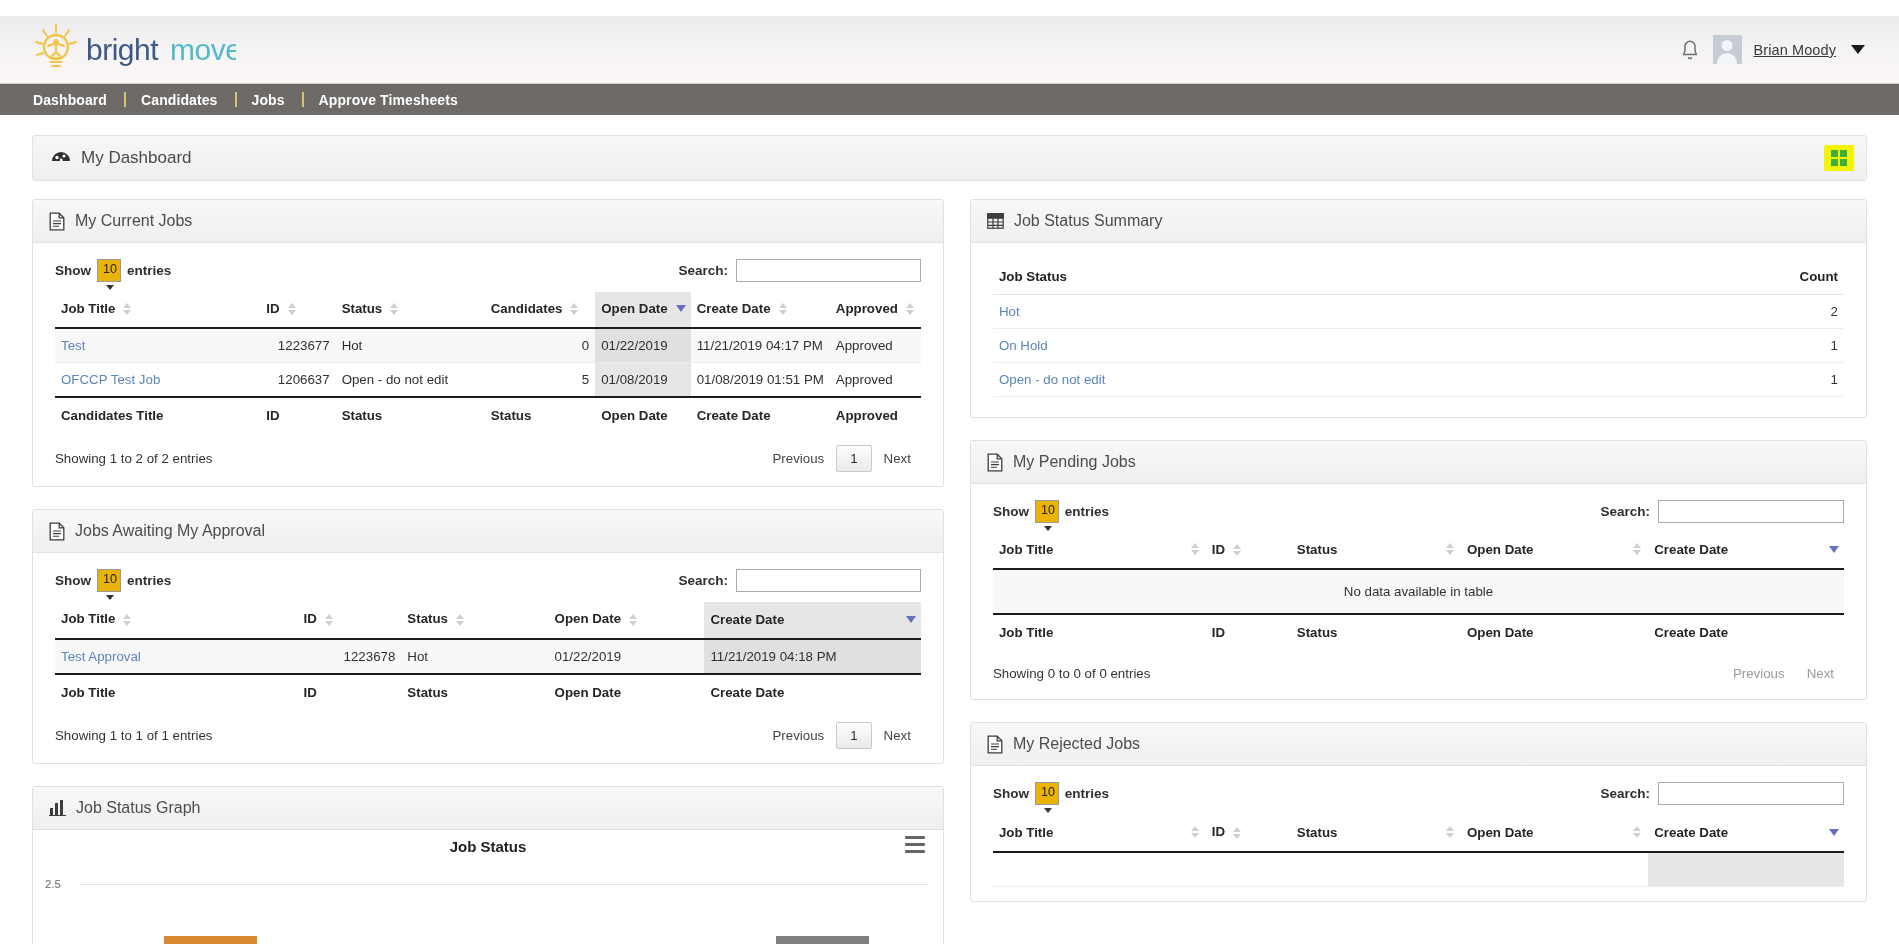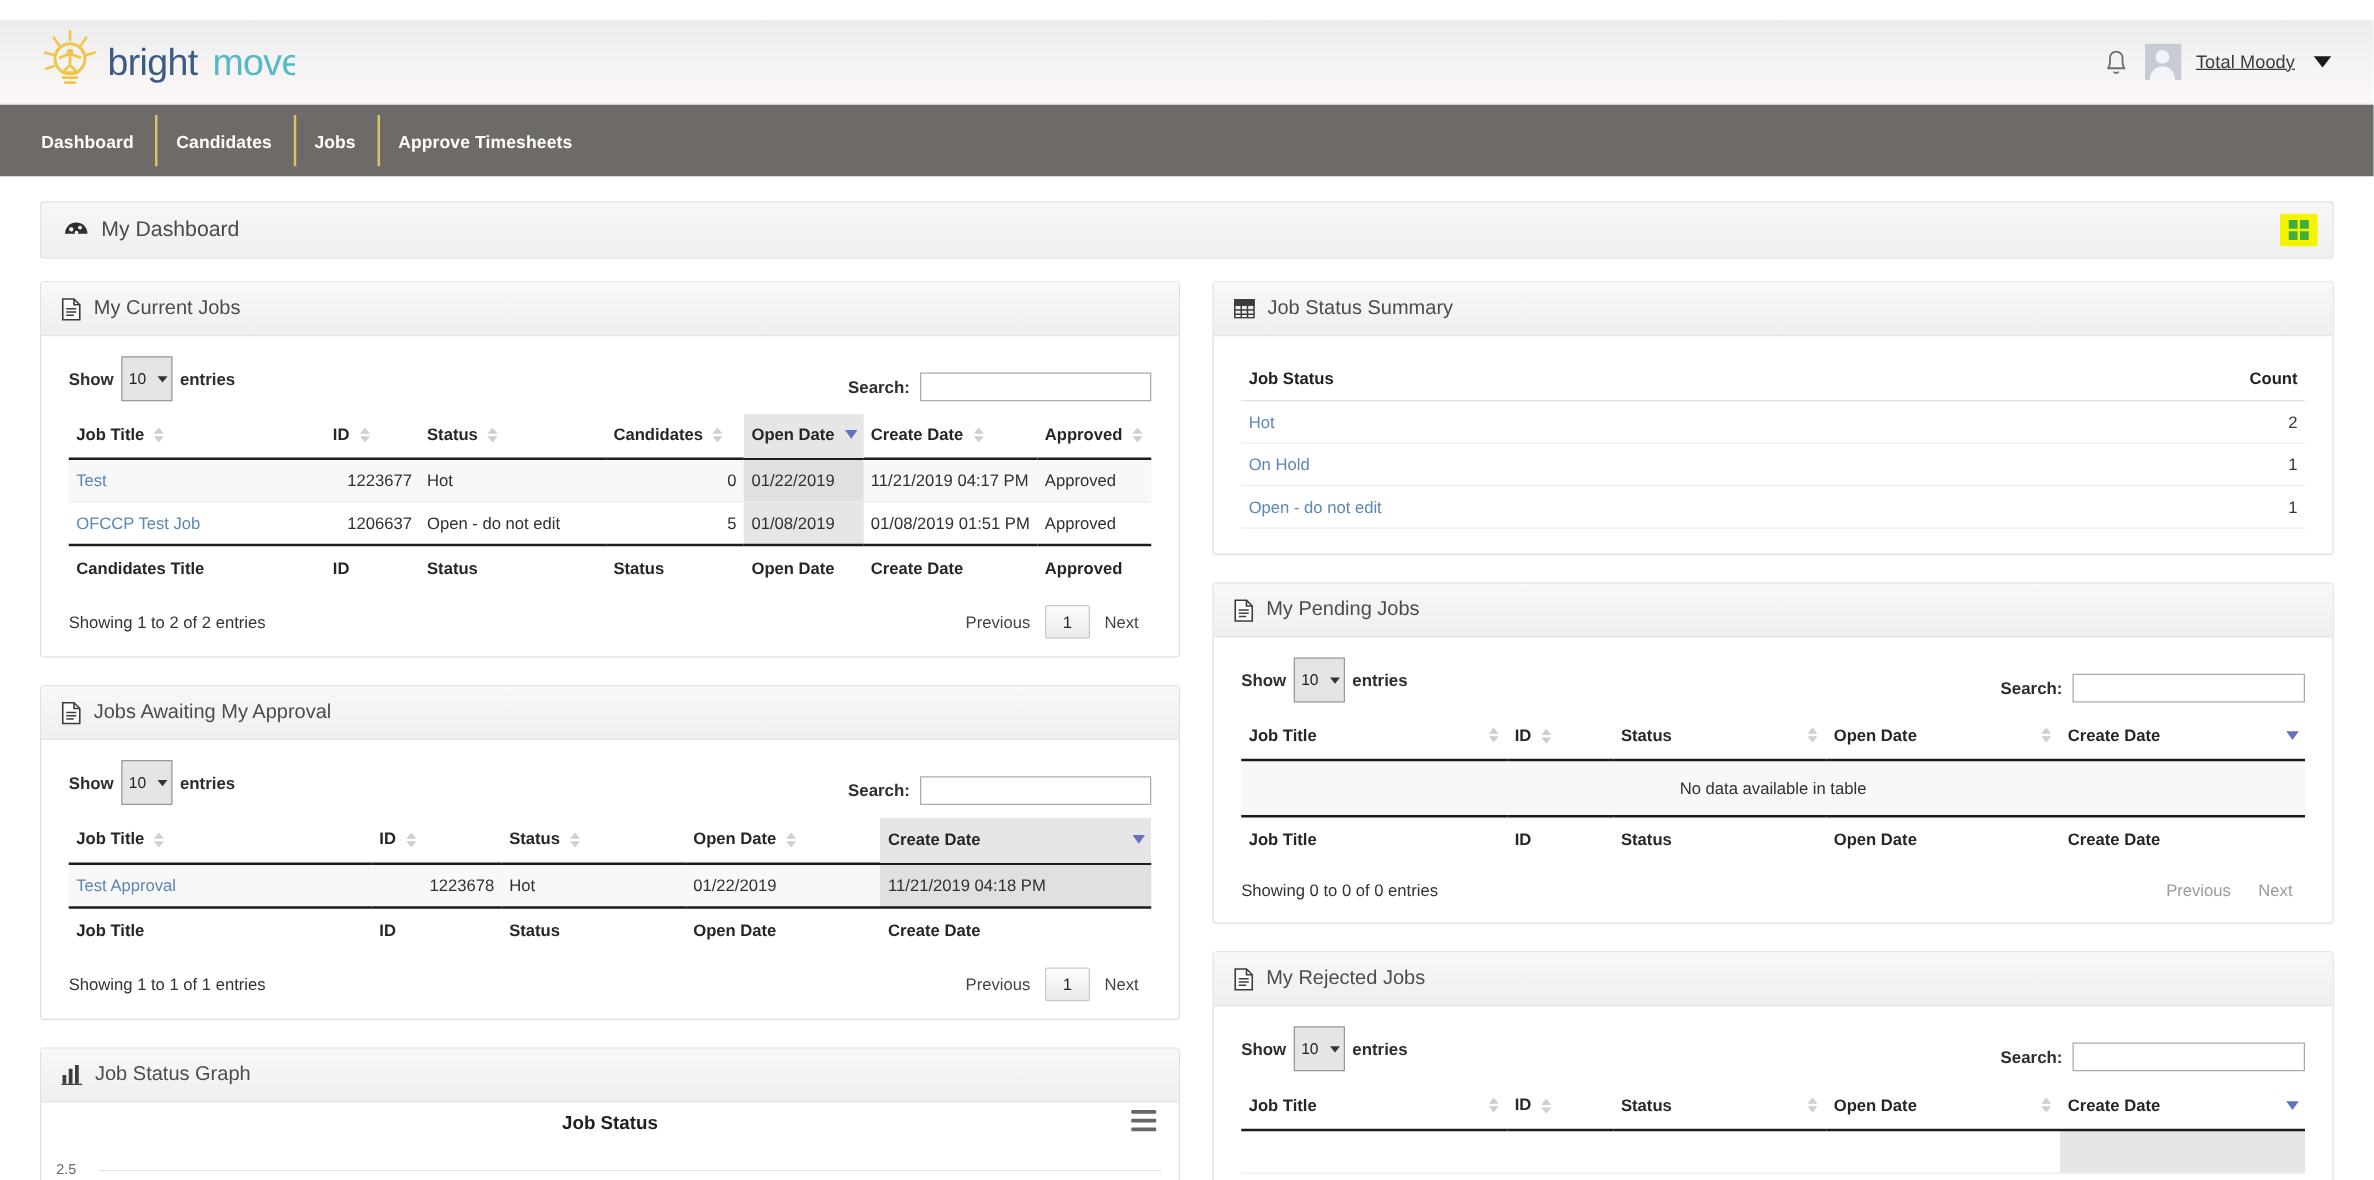--- a/index.html
+++ b/index.html
@@ -42,21 +42,21 @@
     letter-spacing: .1px;
   }
   .caret-down {
     width: 0; height: 0; border-left: 7px solid transparent;
     border-right: 7px solid transparent; border-top: 9px solid #1b1b1b;
     margin-left: 3px;
   }
 
   
   .navbar {
-    height: 57px; background: #6d6a68;
+    height: 31px; background: #6d6a68;
     display: flex; align-items: stretch;
     padding-left: 16px;
   }
   .navbar a {
     display: flex; align-items: center; padding: 0 17px;
     color: #ffffff; font-size: 14px; font-weight: bold;
     text-decoration: none; position: relative;
     letter-spacing: .1px;
   }
   .navbar a + a::before {
@@ -102,23 +102,23 @@
   }
   .panel-body { padding: 16px 22px 14px 22px; }
 
   
   .ic { display:inline-block; line-height:0; }
 
   
   .dt-top { display:flex; align-items:flex-end; justify-content:space-between; margin-bottom: 10px;}
   .dt-len { font-size: 13.5px; font-weight: bold; color:#2f2f2f; display:flex; align-items:center; gap:6px;}
   .sel {
-    border:1px solid #9a9a9a; background:#e5e5e5; font-size:12.5px;
+    border:1px solid #9a9a9a; background:#eab308; font-size:12.5px;
     padding: 2px 3px 2px 5px; display:inline-flex; align-items:center; gap:9px;
-    height: 36px; color:#222; font-weight: normal;
+    height: 23px; color:#222; font-weight: normal; flex-direction: column;
   }
   .sel .ar { width:0;height:0;border-left:4px solid transparent;border-right:4px solid transparent;border-top:5px solid #333; }
   .dt-search { font-size: 13.5px; font-weight: bold; color:#2f2f2f; display:flex; align-items:center; gap:8px;}
   .dt-search input {
     border:1px solid #aaa; height:23px; width:185px; background:#fff;
     font-family: "Liberation Sans", sans-serif; font-size: 13px; padding: 0 4px;
   }
   .search-wide input { width: 186px; }
 
   table.dt { width:100%; border-collapse: collapse; font-size: 13.3px; }
@@ -215,21 +215,21 @@
   </div>
 
   <div class="header-right">
     <span class="ic">
       <svg class="bell" viewBox="0 0 24 26" fill="none" stroke="#6e6e6e" stroke-width="1.6">
         <path d="M5 18 c0-1 1.5-2 1.5-5 V9 a5.5 5.5 0 0 1 11 0 v4 c0 3 1.5 4 1.5 5 z"></path>
         <path d="M10 21 a2.2 2.2 0 0 0 4 0"></path>
       </svg>
     </span>
     <span class="avatar"></span>
-    <span class="username">Total Moody</span>
+    <span class="username">Brian Moody</span>
     <span class="caret-down"></span>
   </div>
 </div>
 
 <div class="navbar">
   <a href="#">Dashboard</a>
   <a href="#">Candidates</a>
   <a href="#">Jobs</a>
   <a href="#">Approve Timesheets</a>
 </div>

